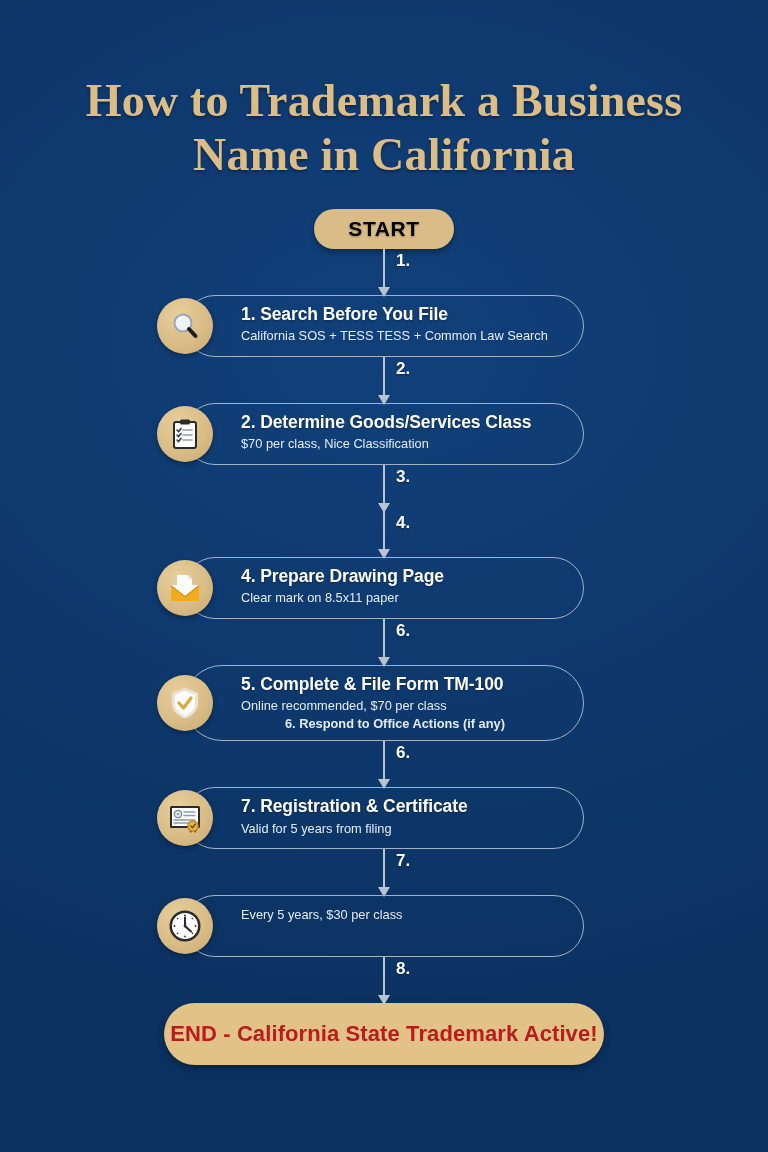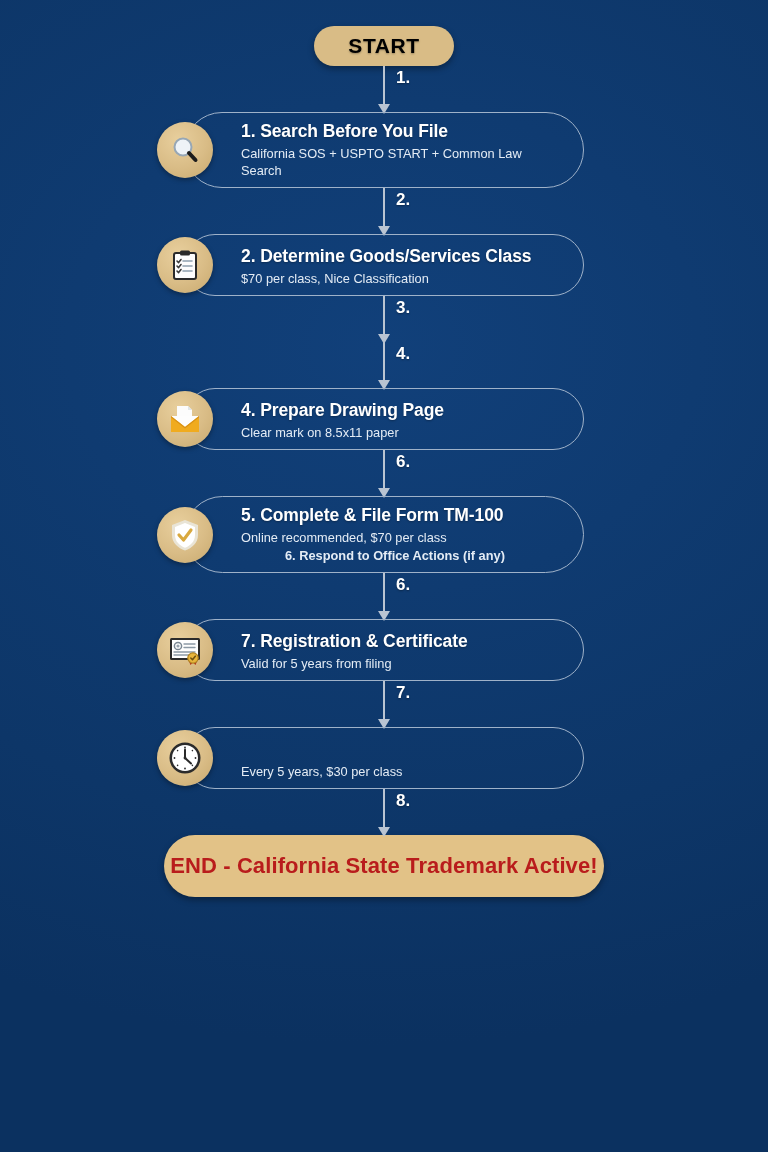--- a/index.html
+++ b/index.html
@@ -110,21 +110,21 @@
   }
 
   
   .step {
     position: relative;
     width: 400px;
     min-height: 62px;
     border: 1.3px solid #9fb2c9;
     border-radius: 999px;
     display: flex;
-    align-items: flex-end;
+    align-items: flex-start;
     padding: 8px 22px 8px 56px;
     background: transparent;
   }
   .step.tall { min-height: 72px; }
 
   .step-icon {
     position: absolute;
     left: -28px;
     top: 50%;
     transform: translateY(-50%);
@@ -161,41 +161,45 @@
     font-weight: 700;
     line-height: 1.35;
     margin-left: 44px;
   }
 </style>
 </head>
 <body>
 
 <div id="page">
 
+  <h1 class="title">
+    <span class="title-line">How to Trademark a Business</span>
+    <span class="title-line">Name in California</span>
+  </h1>
 
   <div class="terminator start-pill">
     <span>START</span>
   </div>
 
   <div class="connector">
     <span class="line"></span>
     <span class="arrowhead"></span>
     <span class="conn-label">1.</span>
   </div>
 
   <div class="step">
     <span class="step-icon">
       <svg width="34" height="34" viewBox="0 0 34 34">
         <circle cx="15" cy="14" r="8.5" fill="#eef3f7" stroke="#97a7b5" stroke-width="2"></circle>
         <line x1="21" y1="20" x2="27.5" y2="27" stroke="#1c1c1c" stroke-width="4" stroke-linecap="round"></line>
       </svg>
     </span>
     <span class="step-text">
       <span class="step-title">1. Search Before You File</span>
-      <span class="step-sub">California SOS + USPTO START + Common Law Search</span>
+      <span class="step-sub">California SOS + TESS TESS + Common Law Search</span>
     </span>
   </div>
 
   <div class="connector">
     <span class="line"></span>
     <span class="arrowhead"></span>
     <span class="conn-label">2.</span>
   </div>
 
   <div class="step">

